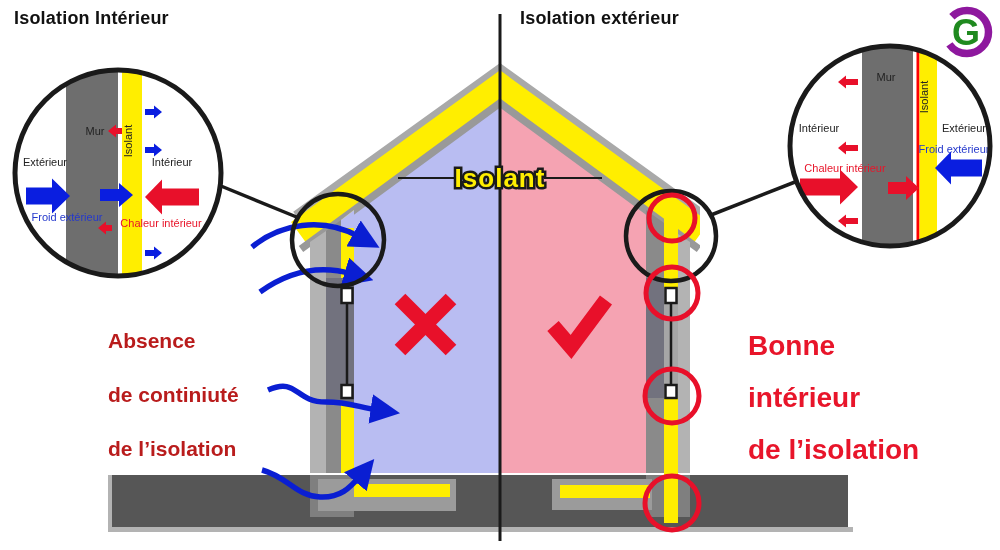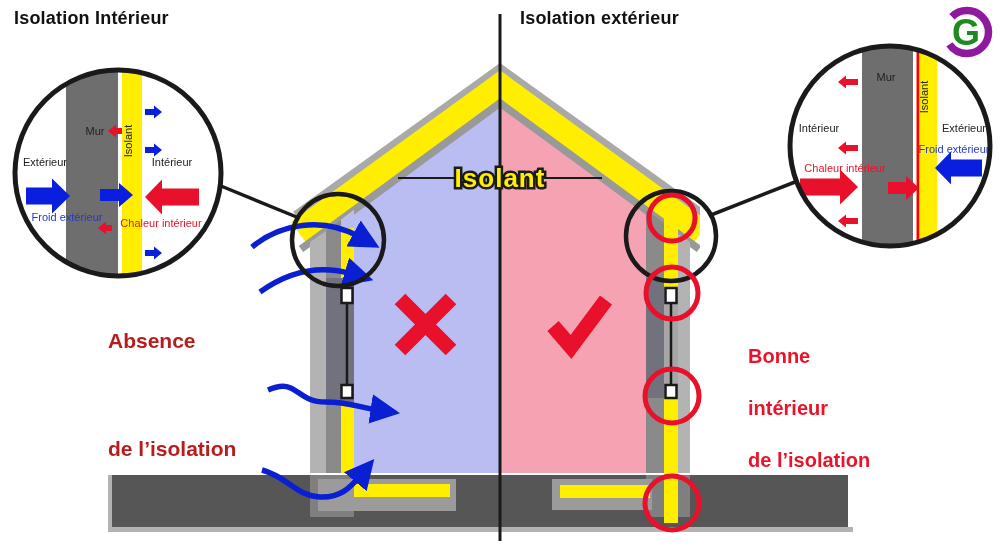--- a/index.html
+++ b/index.html
@@ -4,21 +4,21 @@
 <style>
   html,body{margin:0;padding:0;background:#fff;}
   .stage{position:relative;width:1000px;height:550px;background:#fff;overflow:hidden;
          font-family:"Liberation Sans",sans-serif;}
   .stage svg{position:absolute;left:0;top:0;}
   .hdr{position:absolute;font-weight:bold;font-size:18px;color:#111;letter-spacing:.2px;}
   .hdr.left{left:14px;top:8px;}
   .hdr.right{left:520px;top:8px;}
   .cap{position:absolute;font-weight:bold;white-space:pre-line;}
   .cap.blue{left:108px;top:300px;font-size:21px;line-height:27px;color:#b91c1c;}
-  .cap.red{left:748px;top:317px;font-size:20px;line-height:26px;color:#e8152a;}
+  .cap.red{left:748px;top:307px;font-size:28px;line-height:26px;color:#e8152a;}
   text{font-family:"Liberation Sans",sans-serif;}
   .lbl{font-size:11px;fill:#222;}
   .lblB{font-size:11px;fill:#2438cc;}
   .lblR{font-size:11px;fill:#e8152a;}
 </style>
 </head>
 <body>
 
 <div class="stage">
 
@@ -172,21 +172,21 @@
     <circle cx="967" cy="32" r="21.5" fill="none" stroke="#8e189e" stroke-width="7.5" stroke-dasharray="54 30 1000"></circle>
     <text x="966" y="45" text-anchor="middle" font-size="36" font-weight="bold" fill="#1f8a1f">G</text>
   </g>
 </svg>
 
 <div class="hdr right">Isolation extérieur</div>
 <div class="hdr left">Isolation Intérieur</div>
 
 <div class="cap blue">
   <span>Absence</span><br>
-  <br>
+  <span>de continiuté</span><br>
   <span>de l’isolation</span>
 </div>
 
 <div class="cap red">
   <span>Bonne</span><br>
   <span>intérieur</span><br>
   <span>de l’isolation</span>
 </div>
 
 </div>

